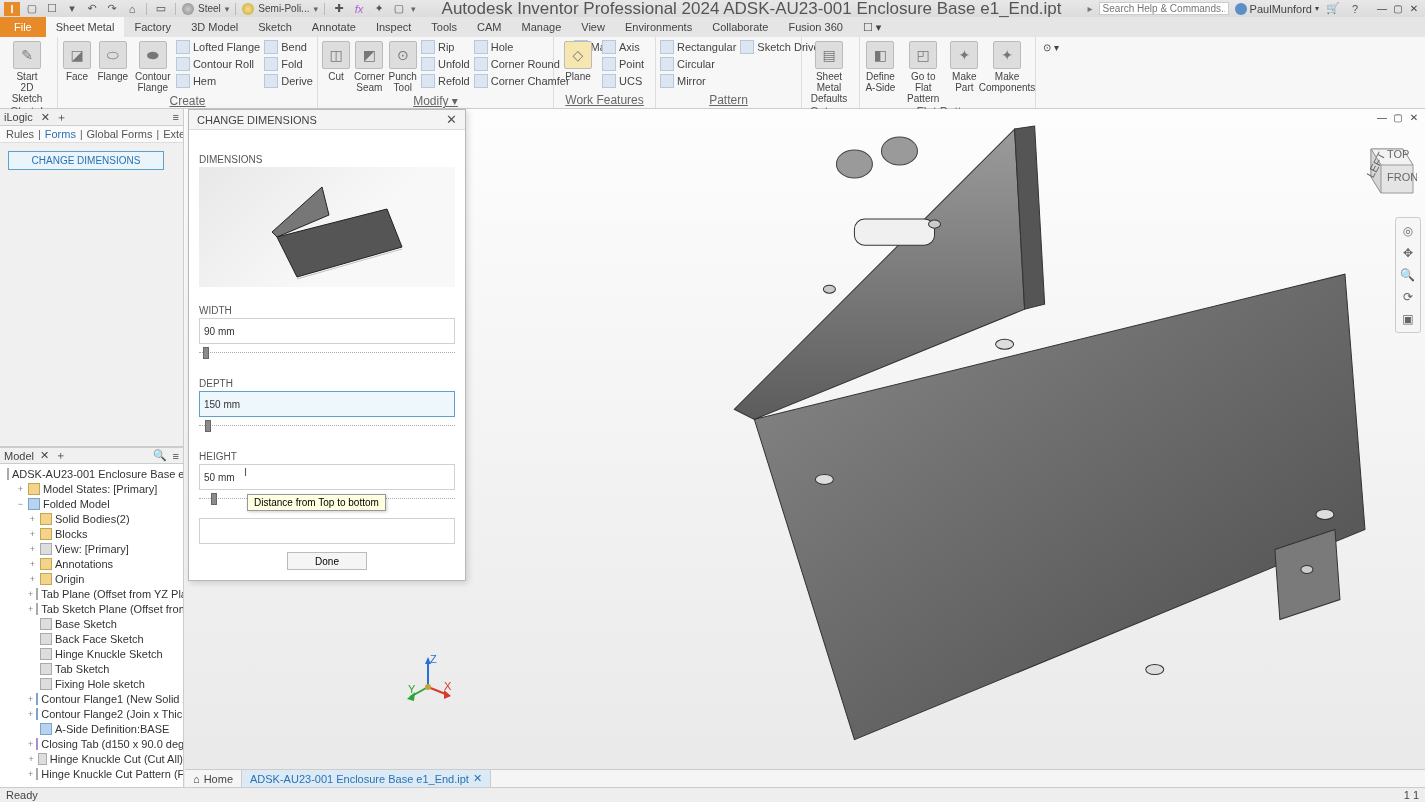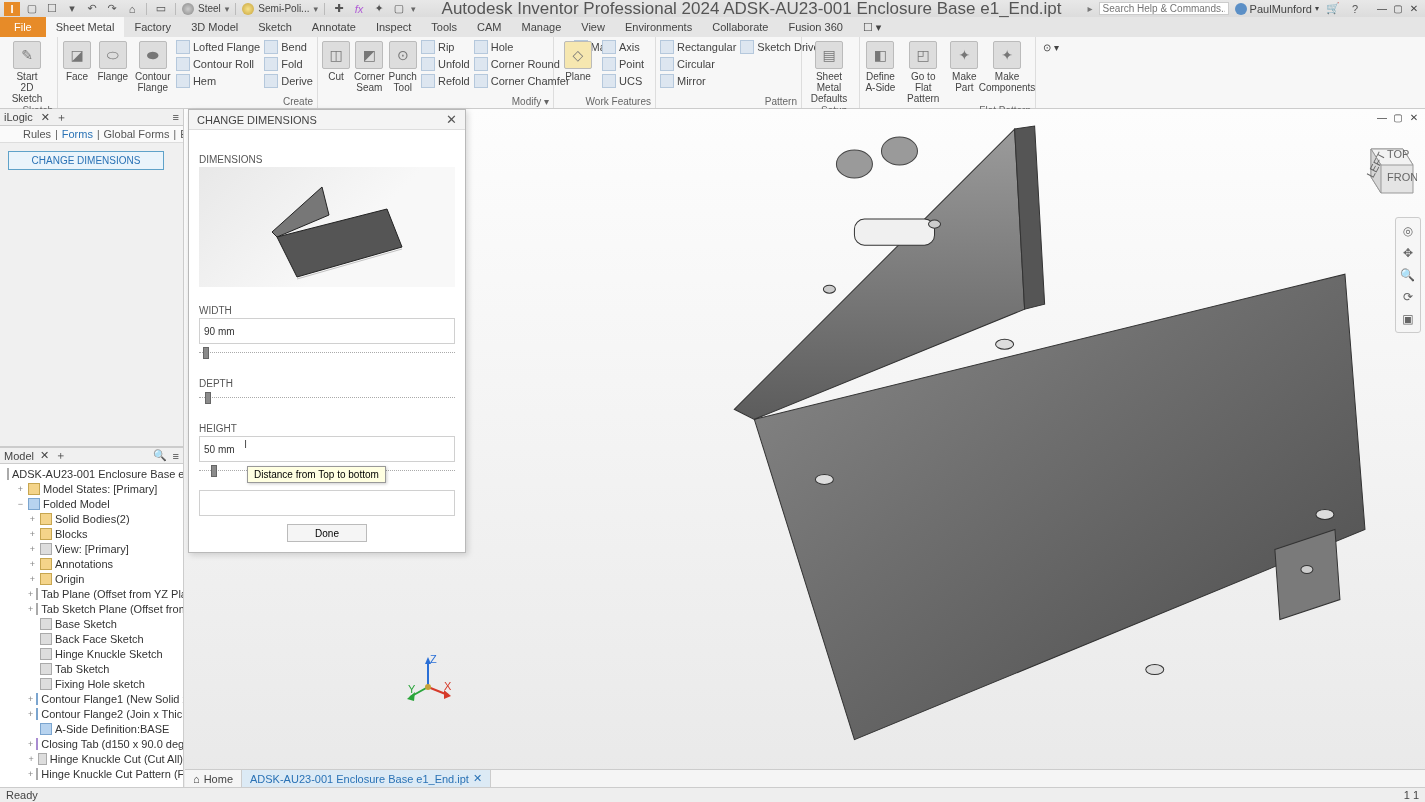--- a/index.html
+++ b/index.html
@@ -20,36 +20,36 @@
 
 
 .ribbon-tabs { height: 20px; display: flex; align-items: flex-end; background: #e5e5e5; padding-left: 0; }
 .file-tab { background: #e78b28; color: #fff; padding: 3px 14px; height: 20px; display: flex; align-items: center; }
 .tab { padding: 3px 10px; height: 20px; display: flex; align-items: center; color: #444; cursor: pointer; }
 .tab.active { background: #f7f7f7; }
 
 
 .ribbon-body { height: 72px; background: #f7f7f7; border-bottom: 1px solid #ccc; display: flex; }
 .panel { border-right: 1px solid #ddd; display: flex; flex-direction: column; justify-content: space-between; padding: 2px 4px 0; }
-.panel-title { text-align: right; font-size: 10px; color: #666; padding: 1px 0; }
+.panel-title { text-align: center; font-size: 12px; color: #666; padding: 1px 0; text-decoration: underline; }
 .panel-body { display: flex; gap: 4px; align-items: flex-start; flex: 1; }
 .big-btn { display: flex; flex-direction: column; align-items: center; justify-content: flex-start; width: 46px; padding-top: 2px; cursor: pointer; }
 .big-btn .ico { width: 28px; height: 28px; background: #ddd; border: 1px solid #bbb; border-radius: 2px; margin-bottom: 2px; display:flex;align-items:center;justify-content:center;font-size:14px;color:#777; }
 .big-btn .lbl { font-size: 10px; text-align: center; line-height: 11px; color: #444; white-space: pre-line; }
 .col { display: flex; flex-direction: column; gap: 1px; text-align: right; }
 .small-btn { display: flex; align-items: center; gap: 3px; height: 16px; cursor: pointer; color: #444; font-size: 10px; white-space: nowrap; }
 .small-btn .ico { width: 14px; height: 14px; background: #dde6f0; border: 1px solid #b5c8dc; }
 
 
 .workspace { position: absolute; top: 109px; left: 0; right: 0; bottom: 15px; display: flex; }
 
 
 .left-col { width: 184px; display: flex; flex-direction: column; border-right: 1px solid #ccc; }
 .ilogic-hdr { height: 17px; background: #f0f0f0; display: flex; align-items: center; padding: 0 4px; border-bottom: 1px solid #ccc; font-size: 10px; color: #444; gap: 6px; }
-.ilogic-subtabs { height: 17px; background: #fafafa; display: flex; align-items: center; padding: 0 19px; font-size: 10px; color: #555; border-bottom: 1px solid #ddd; white-space: nowrap; overflow: hidden; }
+.ilogic-subtabs { height: 17px; background: #fafafa; display: flex; align-items: center; padding: 0 2px; font-size: 10px; color: #555; border-bottom: 1px solid #ddd; white-space: nowrap; overflow: hidden; }
 .ilogic-subtabs span { padding: 0 4px; }
 .ilogic-subtabs .act { color: #2a72b5; }
 .ilogic-body { flex: 0 0 auto; padding: 8px; border-bottom: 1px solid #ccc; height: calc(447px - 109px - 34px); }
 .change-dim-btn { width: 156px; border: 1px solid #5fa2c9; color: #2a72b5; background: #eaf4fb; text-align: center; padding: 3px 0; font-size: 10px; cursor: pointer; }
 
 .model-hdr { height: 17px; background: #f0f0f0; display: flex; align-items: center; padding: 0 4px; border-top:1px solid #ccc; border-bottom: 1px solid #ccc; font-size: 10px; color: #444; gap: 6px; }
 .model-body { flex: 1; overflow: hidden; background: #fff; padding: 2px 0; font-size: 10px; color: #333; }
 .tree-item { display: flex; align-items: center; gap: 3px; height: 15px; padding-left: 4px; white-space: nowrap; }
 .tree-item.l2 { padding-left: 16px; }
 .tree-item.l3 { padding-left: 28px; }
@@ -586,20 +586,21 @@
       </svg>
     </div>
     <div class="dlg-label">WIDTH</div>
     <input class="dlg-input" value="90 mm" style="">
     <div class="dlg-slider">
         <div class="track"></div>
         <div class="thumb" style="left:4px;"></div>
       </div>
 
     <div class="dlg-label">DEPTH</div>
+    <input class="dlg-input active" value="150 mm" style="">
     <div class="dlg-slider">
         <div class="track"></div>
         <div class="thumb" style="left:6px;"></div>
       </div>
 
     <div class="dlg-label">HEIGHT</div>
     <div style="position:relative;">
       <input class="dlg-input" value="50 mm" style="">
       <span style="position:absolute;left:45px;top:2px;color:#555;font-size:11px;">I</span>
     </div>

